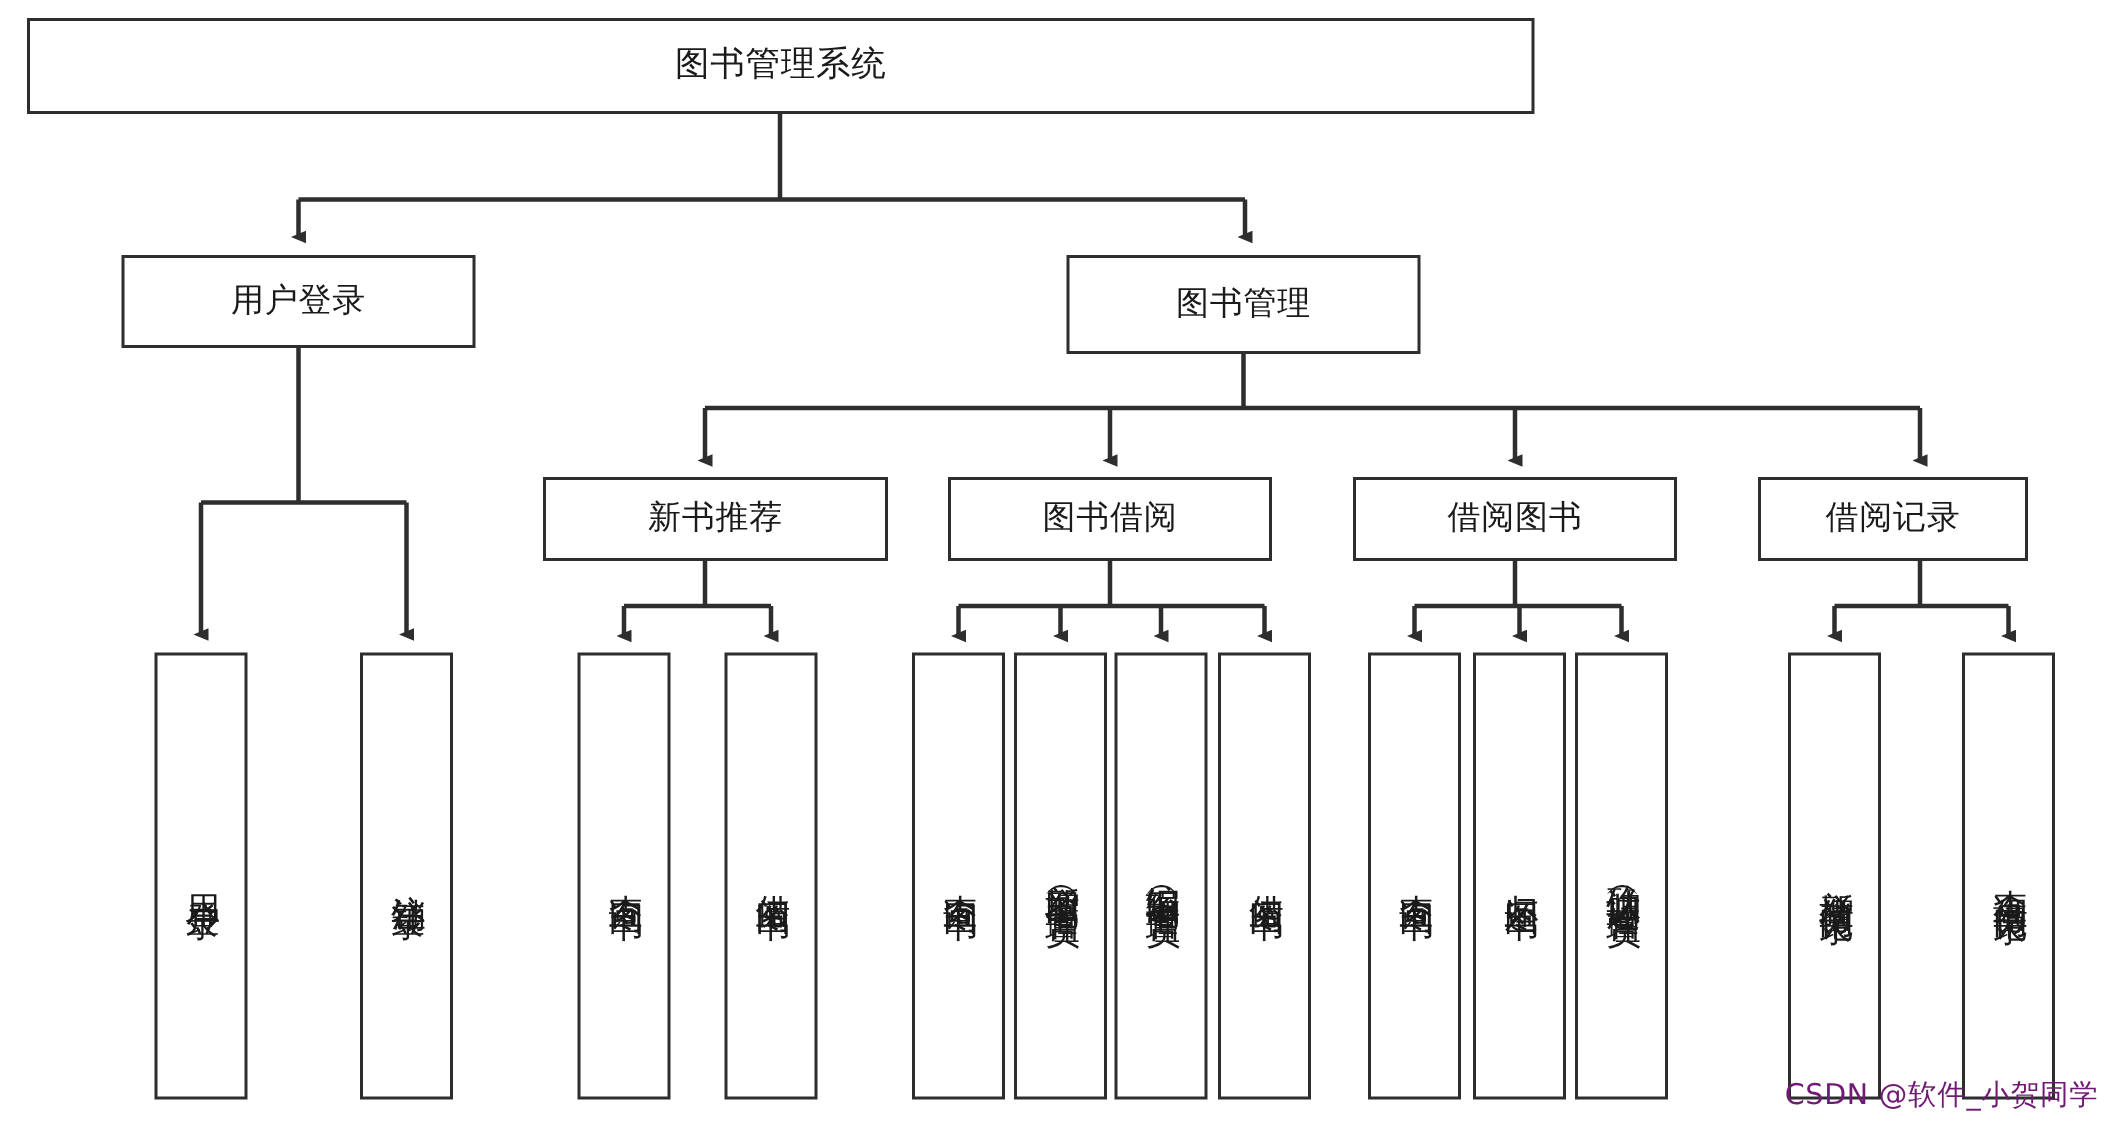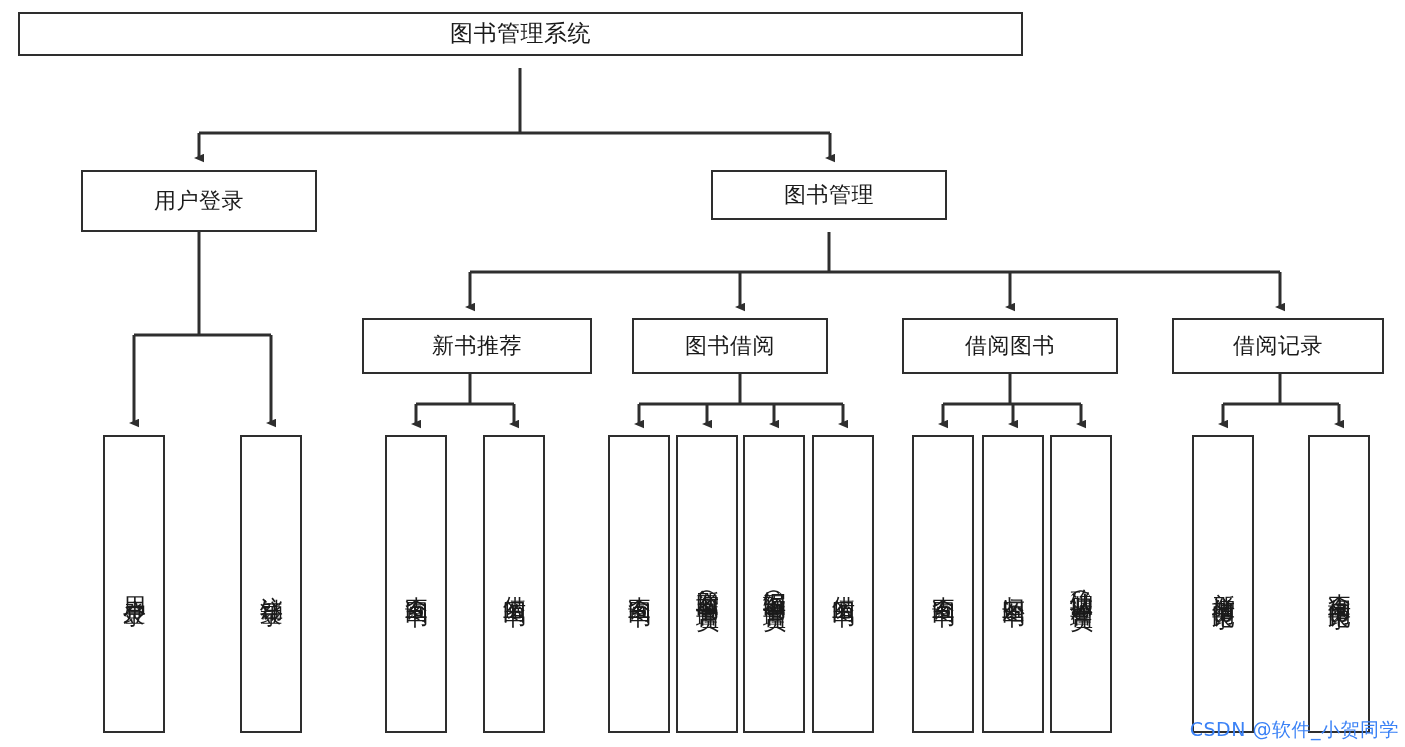--- a/index.html
+++ b/index.html
@@ -55,21 +55,21 @@
     top: 0;
     width: 1405px;
     height: 747px;
     pointer-events: none;
   }
   .watermark {
     position: absolute;
     right: 6px;
     bottom: 4px;
     font-size: 19px;
-    color: #3b82f6;
+    color: #701a75;
     font-family: "DejaVu Sans", "Liberation Sans", sans-serif;
     white-space: nowrap;
     letter-spacing: 0.5px;
   }
 </style>
 </head>
 <body>
 
 <div id="canvas">
 
@@ -116,41 +116,41 @@
       <path d="M 1013 404 L 1013 424" marker-end="url(#arrow)"></path>
       <path d="M 1081 404 L 1081 424" marker-end="url(#arrow)"></path>
 
       <path d="M 1280 374 L 1280 404"></path>
       <path d="M 1223 404 L 1339 404"></path>
       <path d="M 1223 404 L 1223 424" marker-end="url(#arrow)"></path>
       <path d="M 1339 404 L 1339 424" marker-end="url(#arrow)"></path>
     </g>
   </svg>
 
-  <div class="node root" style="left:18px; top:12px; width:1005px; height:44px;">
+  <div class="node root" style="left:18px; top:12px; width:1005px; height:64px;">
     <span>图书管理系统</span>
   </div>
 
   <div class="node level2" style="left:81px; top:170px; width:236px; height:62px;">
     <span>用户登录</span>
   </div>
-  <div class="node level2" style="left:711px; top:170px; width:236px; height:50px;">
+  <div class="node level2" style="left:711px; top:170px; width:236px; height:66px;">
     <span>图书管理</span>
   </div>
 
   <div class="node level2" style="left:362px; top:318px; width:230px; height:56px;">
     <span>新书推荐</span>
   </div>
-  <div class="node level2" style="left:632px; top:318px; width:196px; height:56px;">
+  <div class="node level2" style="left:632px; top:318px; width:216px; height:56px;">
     <span>图书借阅</span>
   </div>
   <div class="node level2" style="left:902px; top:318px; width:216px; height:56px;">
     <span>借阅图书</span>
   </div>
-  <div class="node level2" style="left:1172px; top:318px; width:212px; height:56px;justify-content:center;">
+  <div class="node level2" style="left:1172px; top:318px; width:180px; height:56px;justify-content:center;">
     <span>借阅记录</span>
   </div>
 
   <div class="node leaf" style="left:103px; top:435px; width:62px; height:298px;">
     <span class="vtext">用户登录</span>
   </div>
   <div class="node leaf" style="left:240px; top:435px; width:62px; height:298px;">
     <span class="vtext">注销登录</span>
   </div>
   <div class="node leaf" style="left:385px; top:435px; width:62px; height:298px;">

